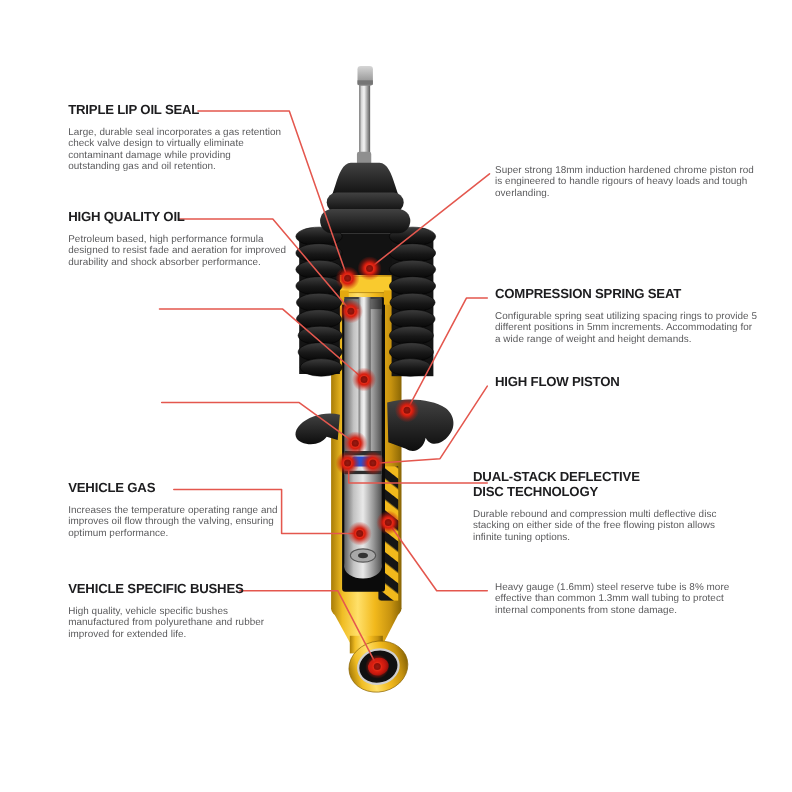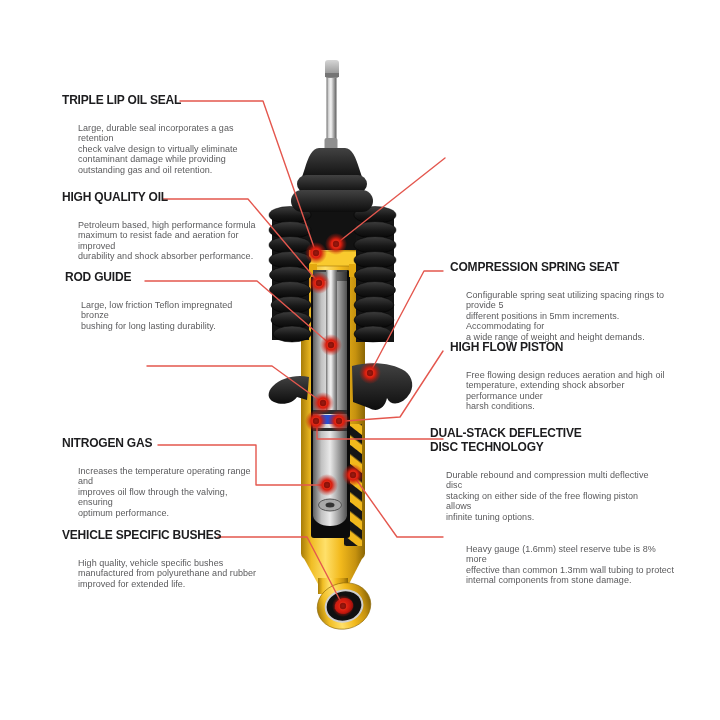--- a/index.html
+++ b/index.html
@@ -19,21 +19,21 @@
   }
   #art{position:absolute; left:0; top:0; width:720px; height:720px;}
   .callout{position:absolute;}
   .callout h3{
     margin:0 0 8px 0;
     font-size:12px; line-height:14px; font-weight:700;
     letter-spacing:-0.2px; color:var(--title-text);
     white-space:pre-line;
   }
   .callout p{
-    margin:16px;
+    margin:0;
     font-size:9px; line-height:10.4px; color:var(--body-text);
     white-space:pre-line; letter-spacing:0.05px;
   }
   .leader{stroke:var(--leader-line); stroke-width:1.4; fill:none; stroke-linejoin:round; stroke-linecap:round;}
 </style>
 </head>
 <body>
 
 <div id="stage">
 
@@ -233,56 +233,51 @@
   <div class="callout" style="left:62px; top:93px; width:208px;">
     <h3>TRIPLE LIP OIL SEAL</h3>
     <p>Large, durable seal incorporates a gas retention
 check valve design to virtually eliminate
 contaminant damage while providing
 outstanding gas and oil retention.</p>
   </div>
   <div class="callout" style="left:62px; top:190px; width:222px;">
     <h3>HIGH QUALITY OIL</h3>
     <p>Petroleum based, high performance formula
-maximum to resist fade and aeration for improved
+designed to resist fade and aeration for improved
 durability and shock absorber performance.</p>
   </div>
-  <div class="callout" style="left:65px; top:270px; width:210px;">
-    <h3>ROD GUIDE</h3>
-    <p>Large, low friction Teflon impregnated bronze
-bushing for long lasting durability.</p>
-  </div>
   <div class="callout" style="left:62px; top:357px; width:215px;">
   </div>
   <div class="callout" style="left:62px; top:436px; width:215px;">
-    <h3>NITROGEN GAS</h3>
+    <h3>VEHICLE GAS</h3>
     <p>Increases the temperature operating range and
 improves oil flow through the valving, ensuring
 optimum performance.</p>
   </div>
   <div class="callout" style="left:62px; top:528px; width:215px;">
     <h3>VEHICLE SPECIFIC BUSHES</h3>
     <p>High quality, vehicle specific bushes
 manufactured from polyurethane and rubber
 improved for extended life.</p>
   </div>
 
   <div class="callout" style="left:450px; top:149px; width:242px;">
+    <p>Super strong 18mm induction hardened chrome piston rod
+is engineered to handle rigours of heavy loads and tough
+overlanding.</p>
   </div>
   <div class="callout" style="left:450px; top:260px; width:242px;">
     <h3>COMPRESSION SPRING SEAT</h3>
     <p>Configurable spring seat utilizing spacing rings to provide 5
 different positions in 5mm increments. Accommodating for
 a wide range of weight and height demands.</p>
   </div>
   <div class="callout" style="left:450px; top:340px; width:242px;">
     <h3>HIGH FLOW PISTON</h3>
-    <p>Free flowing design reduces aeration and high oil
-temperature, extending shock absorber performance under
-harsh conditions.</p>
   </div>
   <div class="callout" style="left:430px; top:426px; width:242px;">
     <h3>DUAL-STACK DEFLECTIVE
 DISC TECHNOLOGY</h3>
     <p>Durable rebound and compression multi deflective disc
 stacking on either side of the free flowing piston allows
 infinite tuning options.</p>
   </div>
   <div class="callout" style="left:450px; top:528px; width:242px;">
     <p>Heavy gauge (1.6mm) steel reserve tube is 8% more

